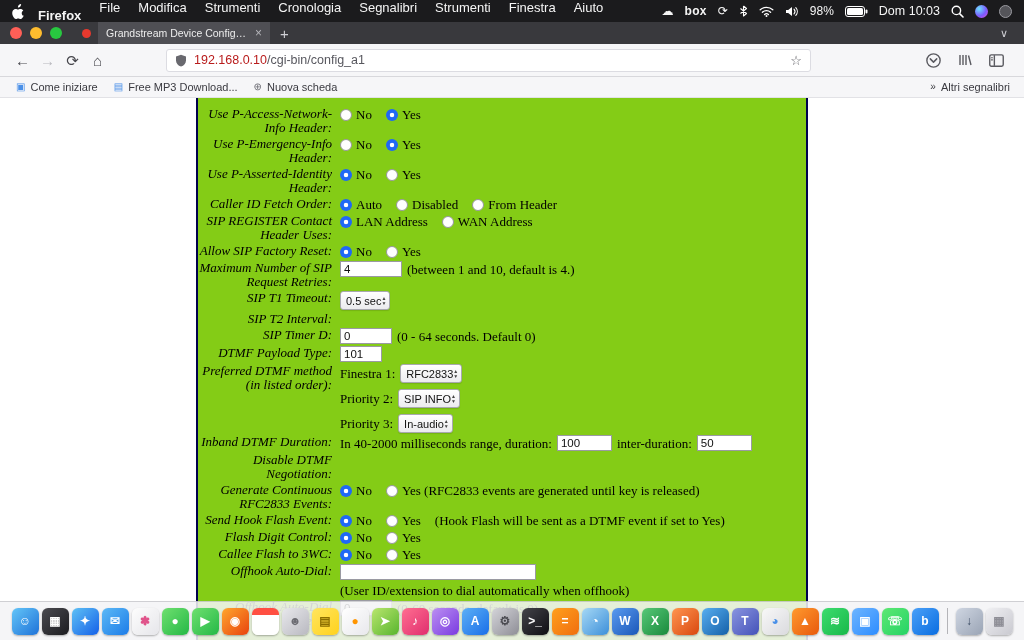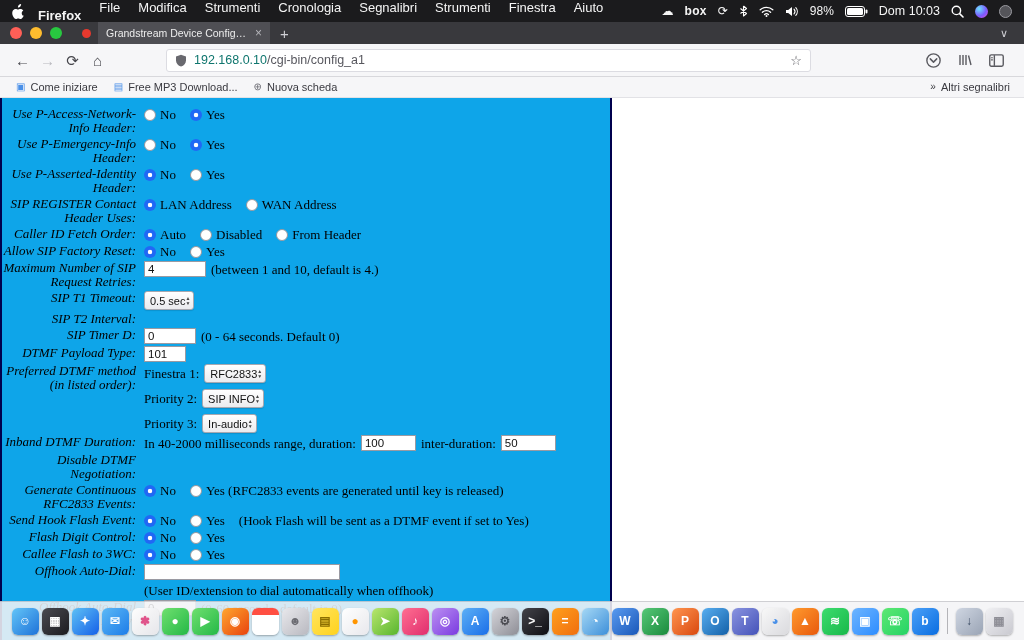--- a/index.html
+++ b/index.html
@@ -35,36 +35,36 @@
 
   
   .navbar{height:32px;background:#f6f6f8;display:flex;align-items:center;padding:0 10px;
           border-bottom:1px solid #d8d8dc;position:relative;z-index:5;}
   .nav-ic{width:25px;text-align:center;font-size:15px;color:#46464c;line-height:1;}
   .nav-ic.disabled{color:#b8b8be;}
   .nav-spacer{width:56px;}
   .urlbar{width:645px;height:23px;background:#fff;border:1px solid #dcdce2;border-radius:3px;
           display:flex;align-items:center;padding:0 8px;gap:7px;box-sizing:border-box;}
   .url-text{font-size:12.5px;white-space:nowrap;}
-  .url-host{color:#0f766e;}
+  .url-host{color:#b91c1c;}
   .url-path{color:#57575e;}
   .url-star{margin-left:auto;color:#5a5a60;font-size:13px;}
   .nav-right{margin-left:auto;display:flex;align-items:center;gap:17px;padding-right:10px;}
 
   
   .bmbar{height:20px;background:#f6f6f8;border-bottom:1px solid #e2e2e6;display:flex;
          align-items:center;padding:0 8px;font-size:11px;color:#3a3a40;position:relative;z-index:5;}
   .bm-item{display:flex;align-items:center;gap:5px;padding:0 8px;white-space:nowrap;}
   .bm-ic{font-size:10px;line-height:1;}
   .bm-right{margin-left:auto;display:flex;align-items:center;gap:5px;padding-right:6px;white-space:nowrap;}
 
   
   .content{position:absolute;top:97px;left:0;right:0;bottom:0;background:#fff;overflow:hidden;}
-  .formwrap{width:612px;box-sizing:border-box;height:100%;
-            background:#0ea5e9;border-left:2px solid #00004d;border-right:2px solid #00004d;
+  .formwrap{margin-left:196px;width:612px;box-sizing:border-box;height:100%;
+            background:#84cc16;border-left:2px solid #00004d;border-right:2px solid #00004d;
             padding:10px 4px 0 0;font-family:"Liberation Serif",serif;font-size:13px;color:#000;}
   .frow{display:flex;align-items:flex-start;margin-bottom:2px;}
   .flabel{flex:0 0 134px;text-align:right;font-style:italic;line-height:14px;padding-right:8px;}
   .fctl{flex:1;display:flex;flex-wrap:wrap;align-items:center;column-gap:5px;row-gap:3px;
         line-height:15px;min-height:15px;}
   .radio-wrap{display:inline-flex;align-items:center;gap:4px;margin-right:9px;}
   .radio{width:12px;height:12px;border-radius:50%;background:#fff;border:1px solid #98989e;
          box-sizing:border-box;flex:0 0 auto;}
   .radio.on{border:0;background:radial-gradient(circle at 50% 50%,#ffffff 0 1.9px,#2068f5 2.6px 100%);}
   .tin{box-sizing:border-box;height:16px;border:1px solid #9a9aa2;background:#fff;
@@ -252,46 +252,46 @@
               <span class="radio on"></span>
               <span>No</span>
             </span>
             <span class="radio-wrap">
               <span class="radio"></span>
               <span>Yes</span>
             </span>
           </div>
         </div>
         <div class="frow">
+          <div class="flabel">Caller ID Fetch Order:</div>
+          <div class="fctl">
+            <span class="radio-wrap">
+              <span class="radio on"></span>
+              <span>Auto</span>
+            </span>
+            <span class="radio-wrap">
+              <span class="radio"></span>
+              <span>Disabled</span>
+            </span>
+            <span class="radio-wrap">
+              <span class="radio"></span>
+              <span>From Header</span>
+            </span>
+          </div>
+        </div>
+        <div class="frow">
           <div class="flabel">SIP REGISTER Contact Header Uses:</div>
           <div class="fctl">
             <span class="radio-wrap">
               <span class="radio on"></span>
               <span>LAN Address</span>
             </span>
             <span class="radio-wrap">
               <span class="radio"></span>
               <span>WAN Address</span>
-            </span>
-          </div>
-        </div>
-        <div class="frow">
-          <div class="flabel">Caller ID Fetch Order:</div>
-          <div class="fctl">
-            <span class="radio-wrap">
-              <span class="radio on"></span>
-              <span>Auto</span>
-            </span>
-            <span class="radio-wrap">
-              <span class="radio"></span>
-              <span>Disabled</span>
-            </span>
-            <span class="radio-wrap">
-              <span class="radio"></span>
-              <span>From Header</span>
             </span>
           </div>
         </div>
         <div class="frow">
           <div class="flabel">Allow SIP Factory Reset:</div>
           <div class="fctl">
             <span class="radio-wrap">
               <span class="radio on"></span>
               <span>No</span>
             </span>

